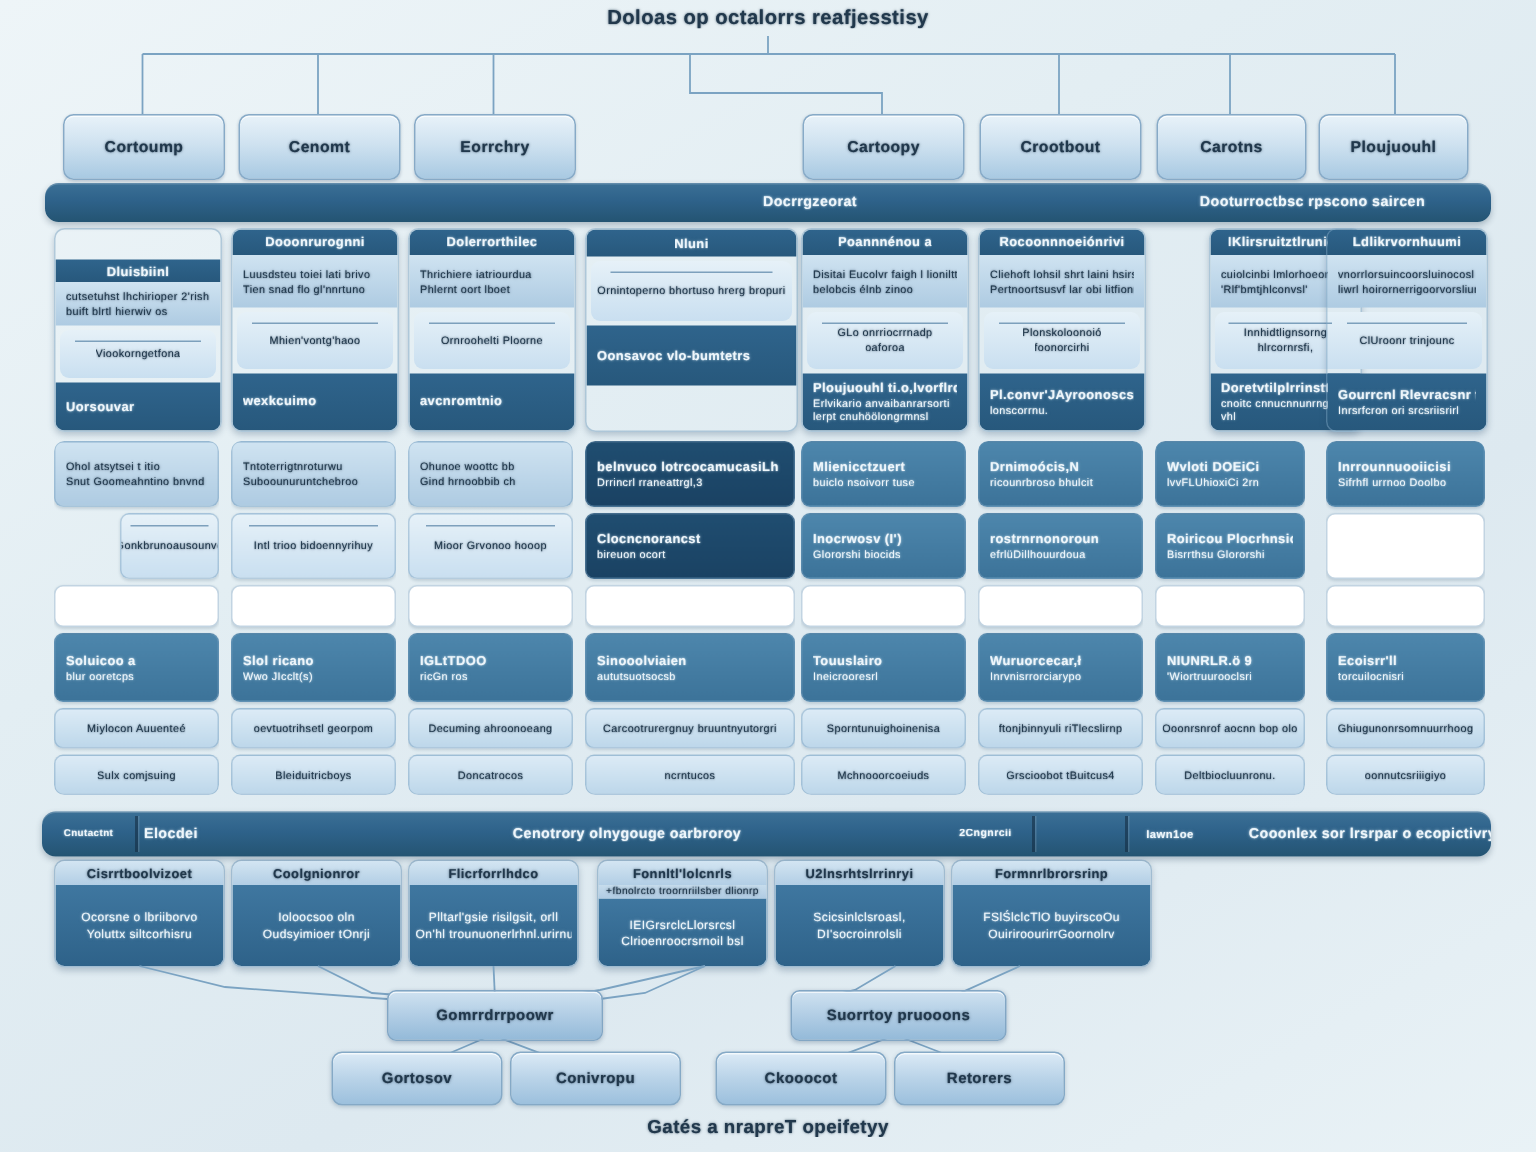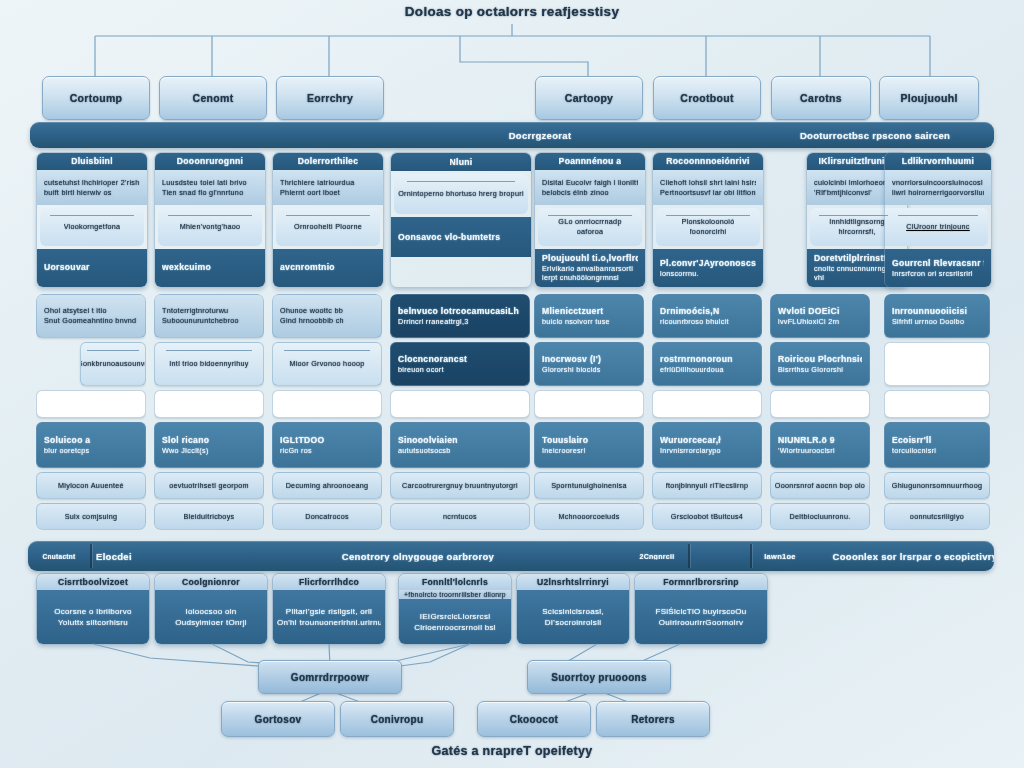--- a/index.html
+++ b/index.html
@@ -173,21 +173,21 @@
       <span>Ploujuouhl</span>
     </div>
 
   <div class="banner" style="left:30px;top:122px;width:964px;height:26px;">
     <div class="btxt blurtext light" style="left:380px;width:260px;">Docrrgzeorat</div>
     <div class="btxt blurtext light" style="left:700px;width:290px;">Dooturroctbsc rpscono saircen</div>
   </div>
 
   <div id="grid">
       <div class="card" style="left: 36px; top: 152px; width: 110px; height: 134px;">
-        <div class="sec s-dark center" style="height: 18px;">
+        <div class="sec s-dark center" style="height: 18px; margin-top: 20px;">
           <div class="l big blurtext light">Dluisbiinl</div>
         </div>
         <div class="sec s-light" style="height: 36px;">
           <div class="l blurtext">cutsetuhst lhchirioper 2'rish</div>
           <div class="l blurtext">buift blrtl hierwiv os</div>
         </div>
         <div class="sec s-lighter hr center rounded" style="height: 40px;">
           <div class="l blurtext">Viookorngetfona</div>
         </div>
         <div class="sec s-dark" style="height: 40px;">
@@ -433,21 +433,21 @@
         </div>
       </div>
       <div class="card" style="left: 884px; top: 152px; width: 106px; height: 134px;">
         <div class="sec s-dark center" style="height: 18px;">
           <div class="l big blurtext light">Ldlikrvornhuumi</div>
         </div>
         <div class="sec s-light" style="height: 36px;">
           <div class="l blurtext">vnorrlorsuincoorsluinocosl  o</div>
           <div class="l blurtext">liwrl hoirornerrigoorvorsliurro</div>
         </div>
-        <div class="sec s-lighter hr center rounded" style="height: 40px; text-decoration: underline;">
+        <div class="sec s-lighter hr center rounded" style="height: 40px;">
           <div class="l blurtext">ClUroonr trinjounc</div>
         </div>
         <div class="sec s-dark" style="height: 40px;">
           <div class="l blurtext light big">Gourrcnl Rlevracsnr targ</div>
           <div class="l blurtext light">Inrsrfcron ori srcsriisrirl</div>
         </div>
       </div>
       <div class="card" style="left: 884px; top: 294px; width: 106px; height: 236px; border: none; box-shadow: none; background: transparent; gap: 4px;">
         <div class="sec s-mid" style="height: 46px; border-radius: 6px; border: 1px solid rgba(120, 160, 190, 0.45); box-shadow: rgba(40, 70, 100, 0.18) 0px 1px 2px;">
           <div class="l blurtext light big">Inrrounnuooiicisi</div>

